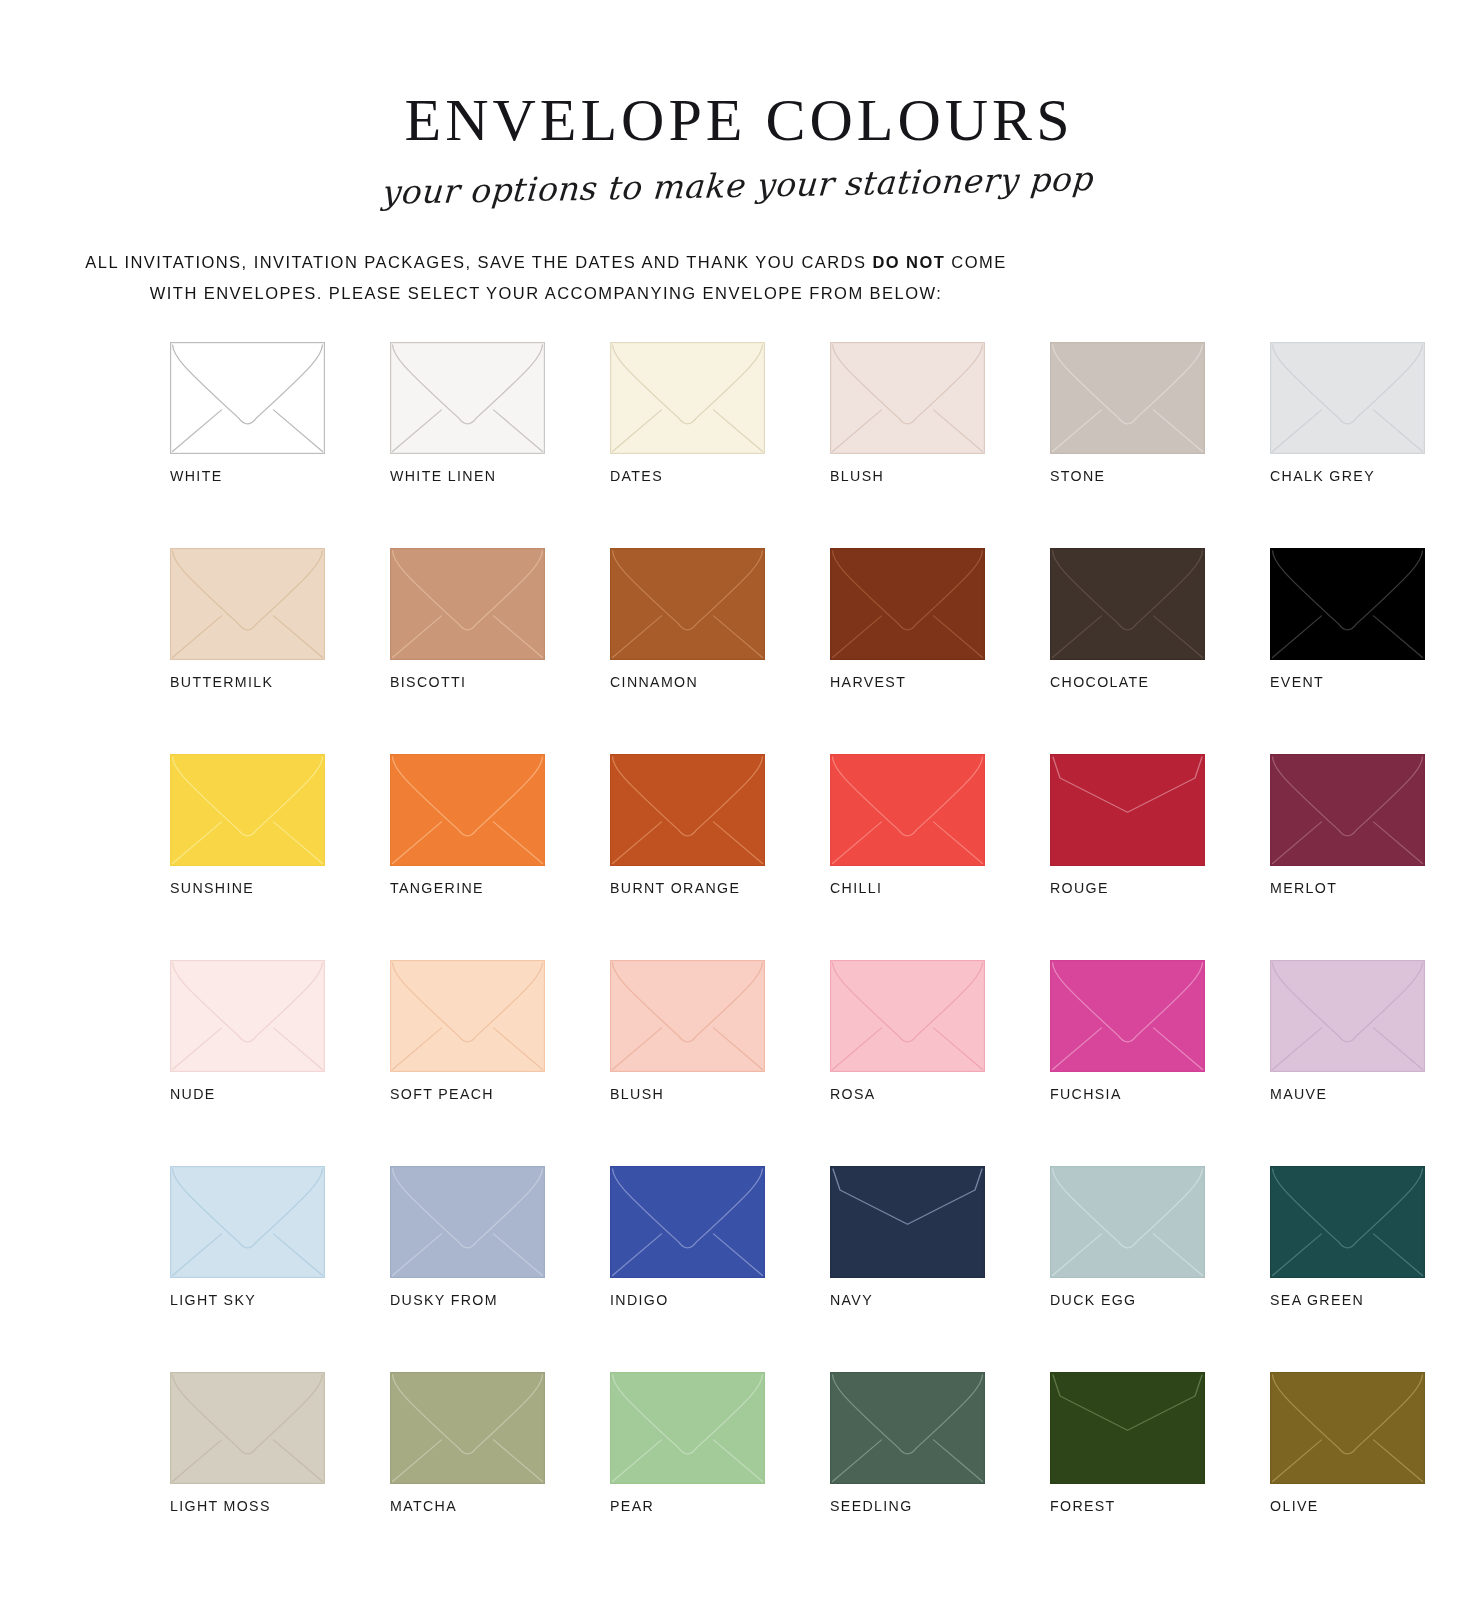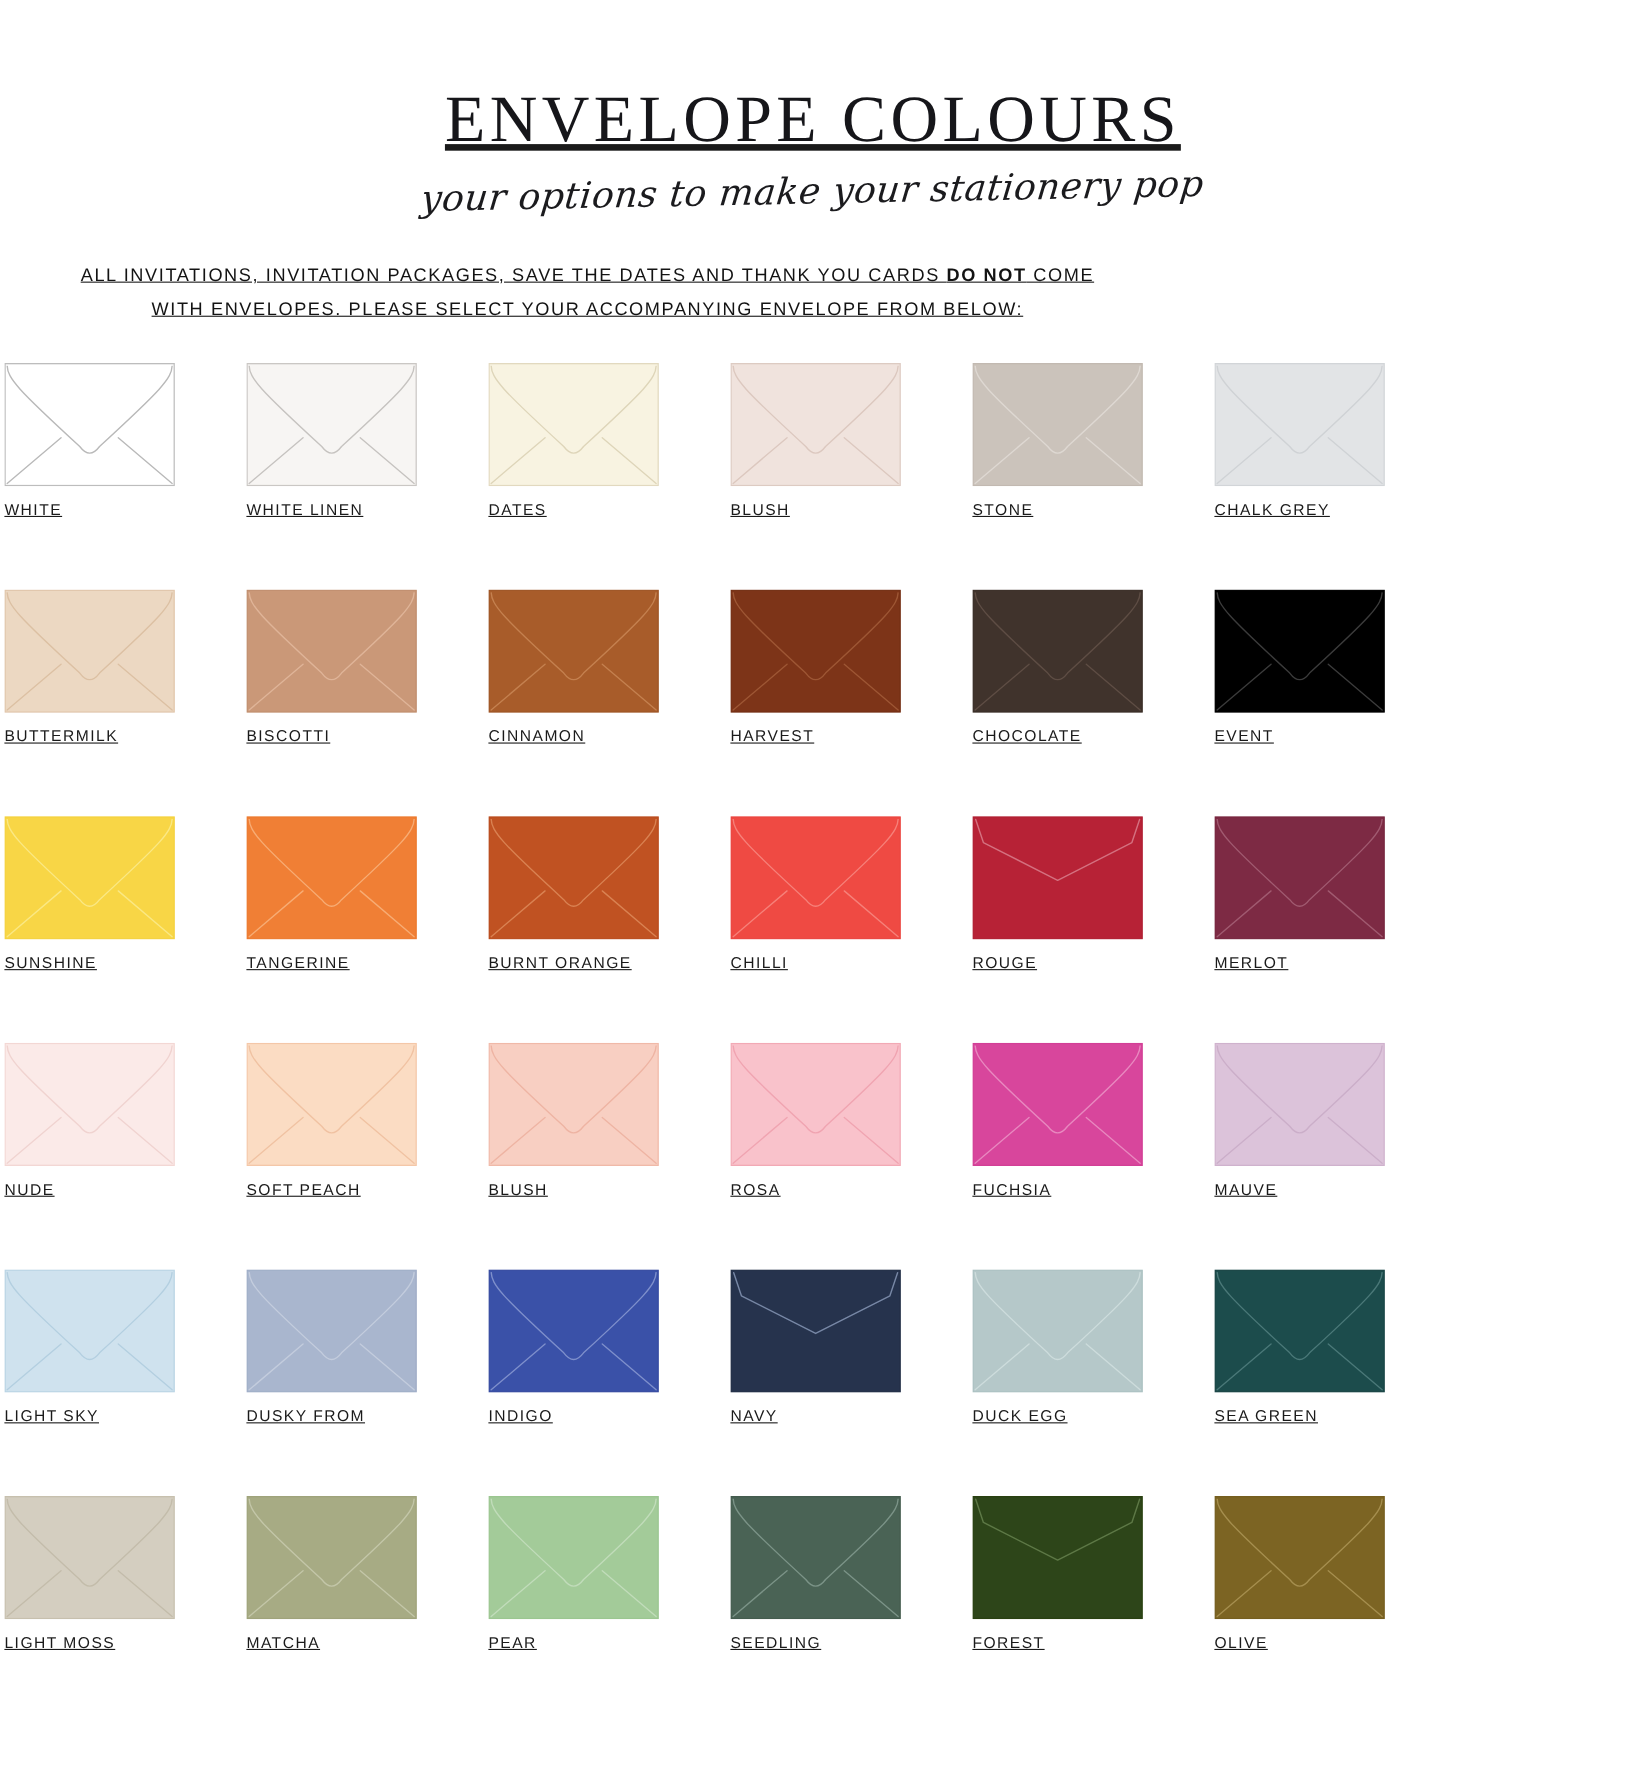--- a/index.html
+++ b/index.html
@@ -14,25 +14,24 @@
     height: 1610px;
     font-family: "Liberation Sans", sans-serif;
     color: #1a1a1a;
     overflow: hidden;
     position: relative;
   }
 
   .page {
     width: 1478px;
     height: 1610px;
-    padding: 4px;
+    padding: 16px;
     display: flex;
     flex-direction: column;
-    align-items: flex-start;
-    text-decoration: underline;
+    align-items: flex-end;
   }
 
   
   .header {
     width: 100%;
     text-align: center;
     padding-top: 74px;
   }
   .title {
     font-family: "Liberation Serif", "DejaVu Serif", serif;

